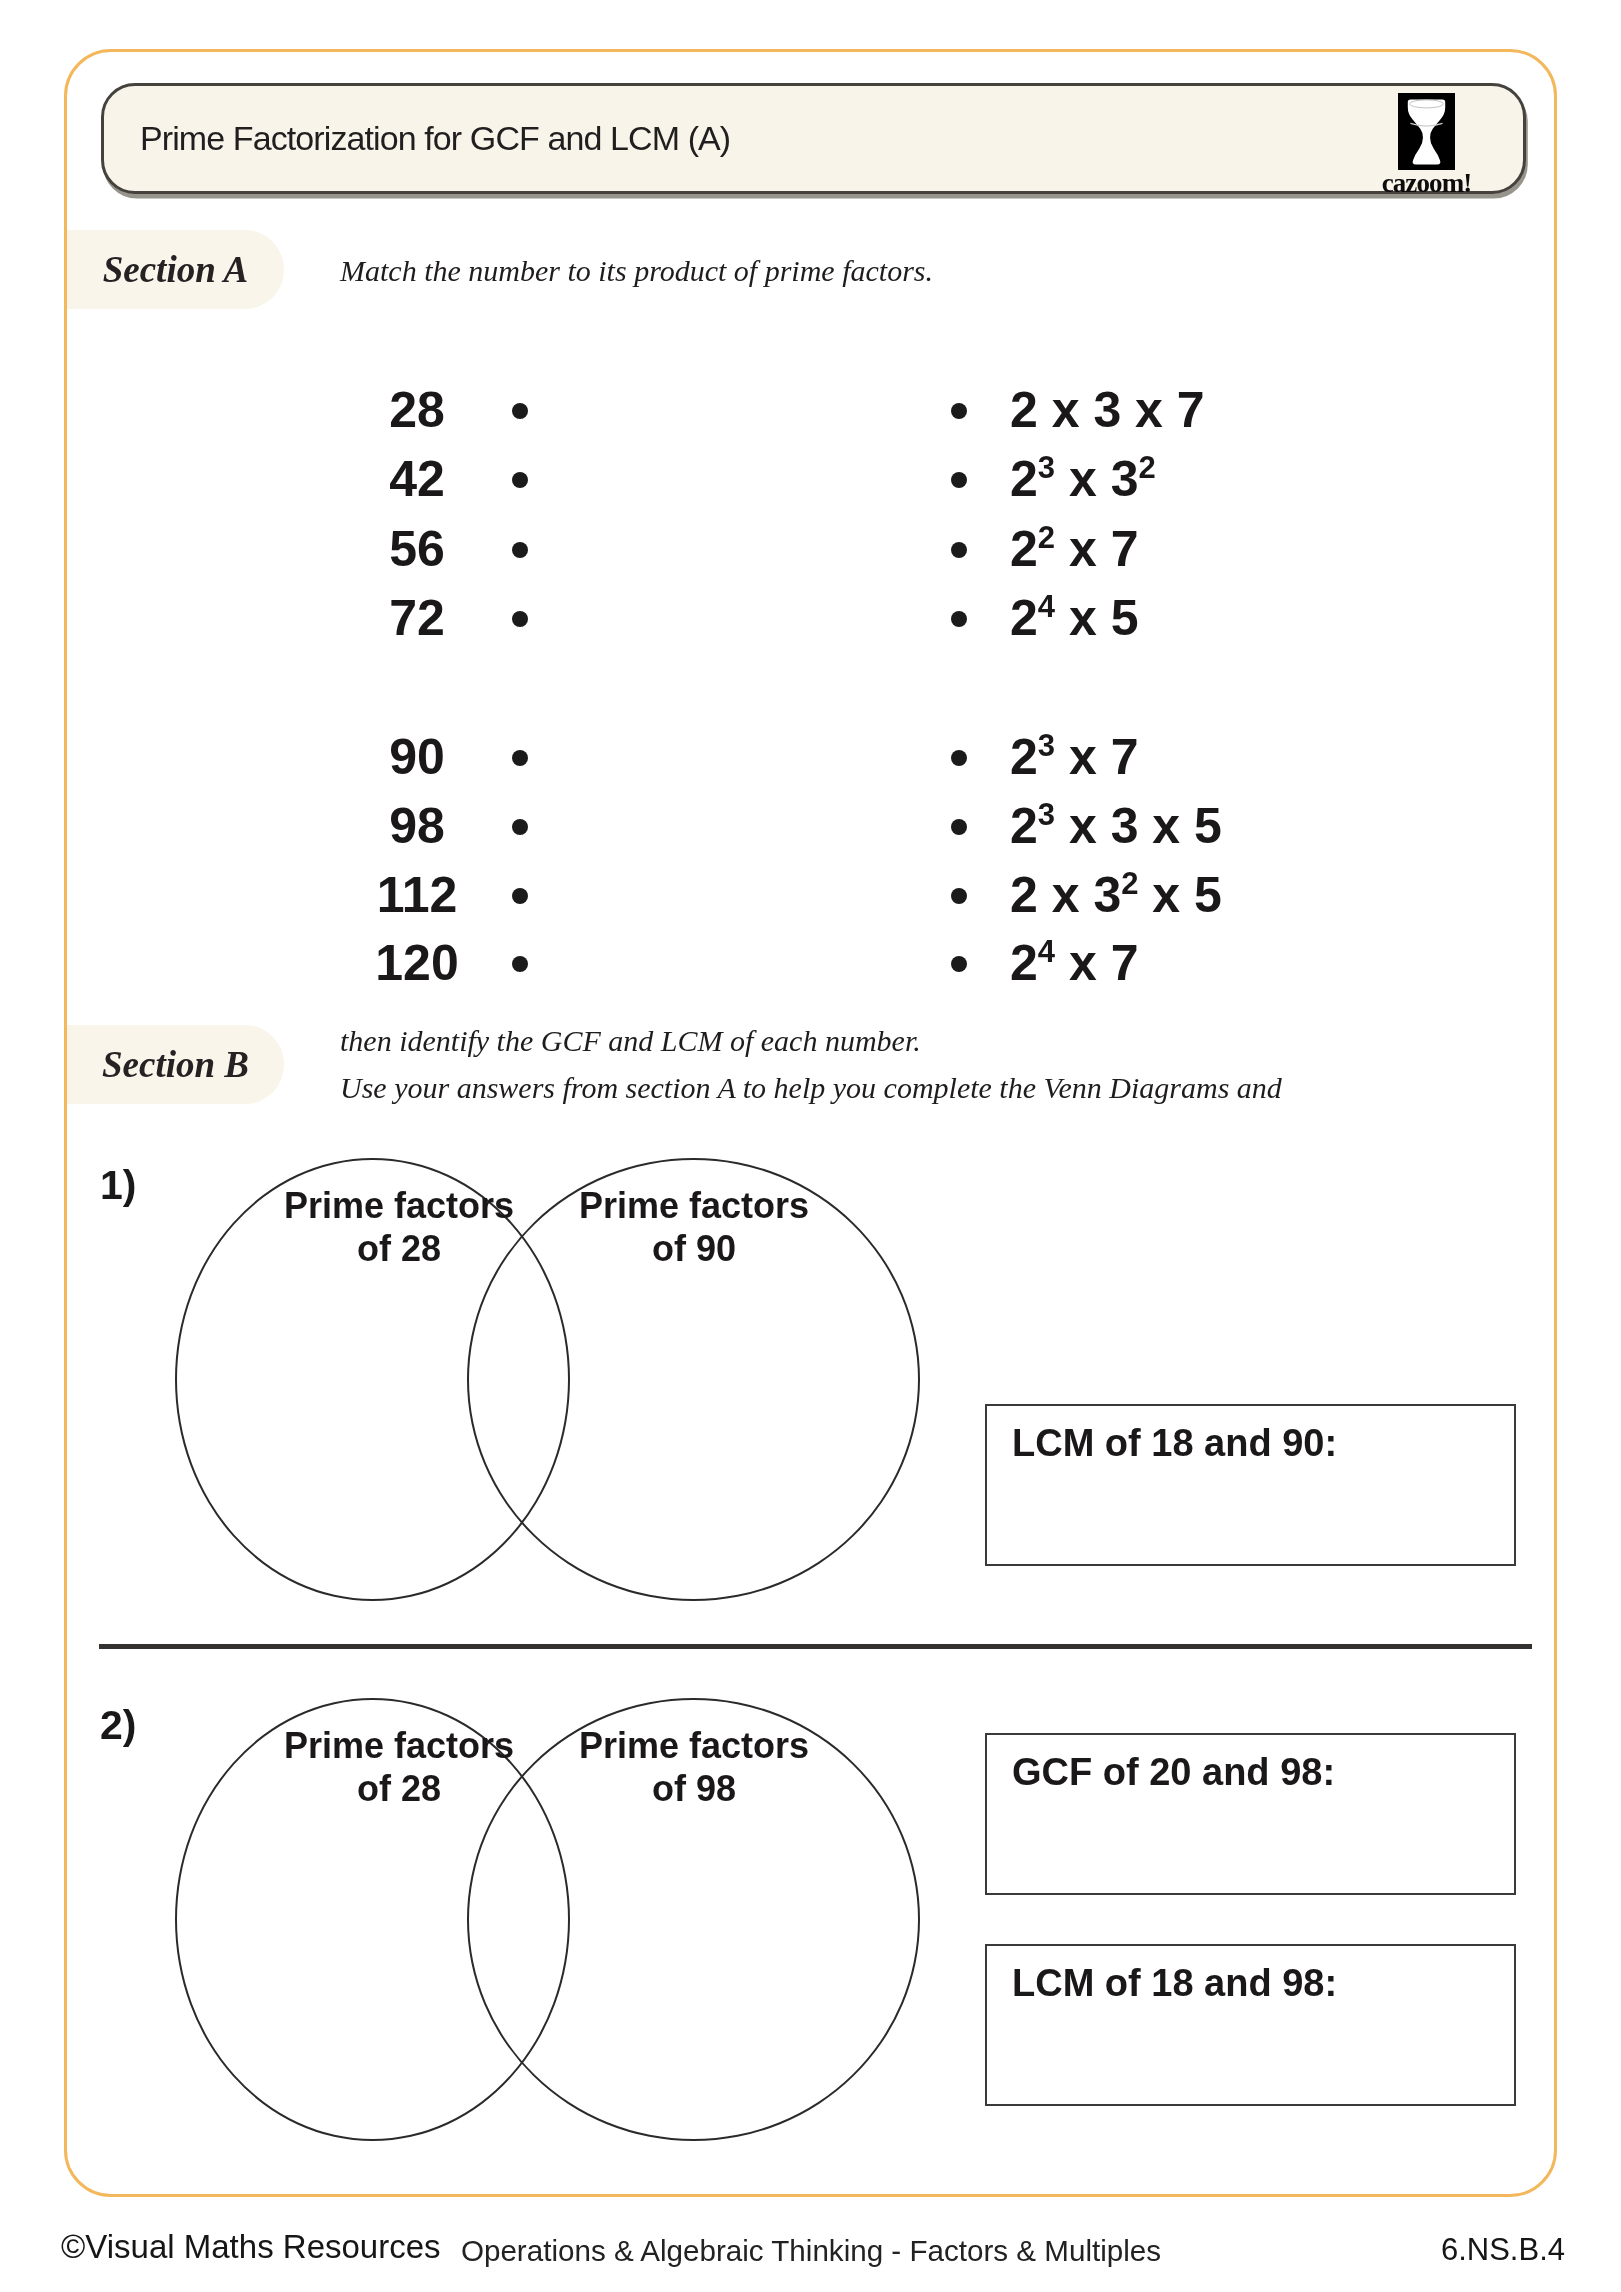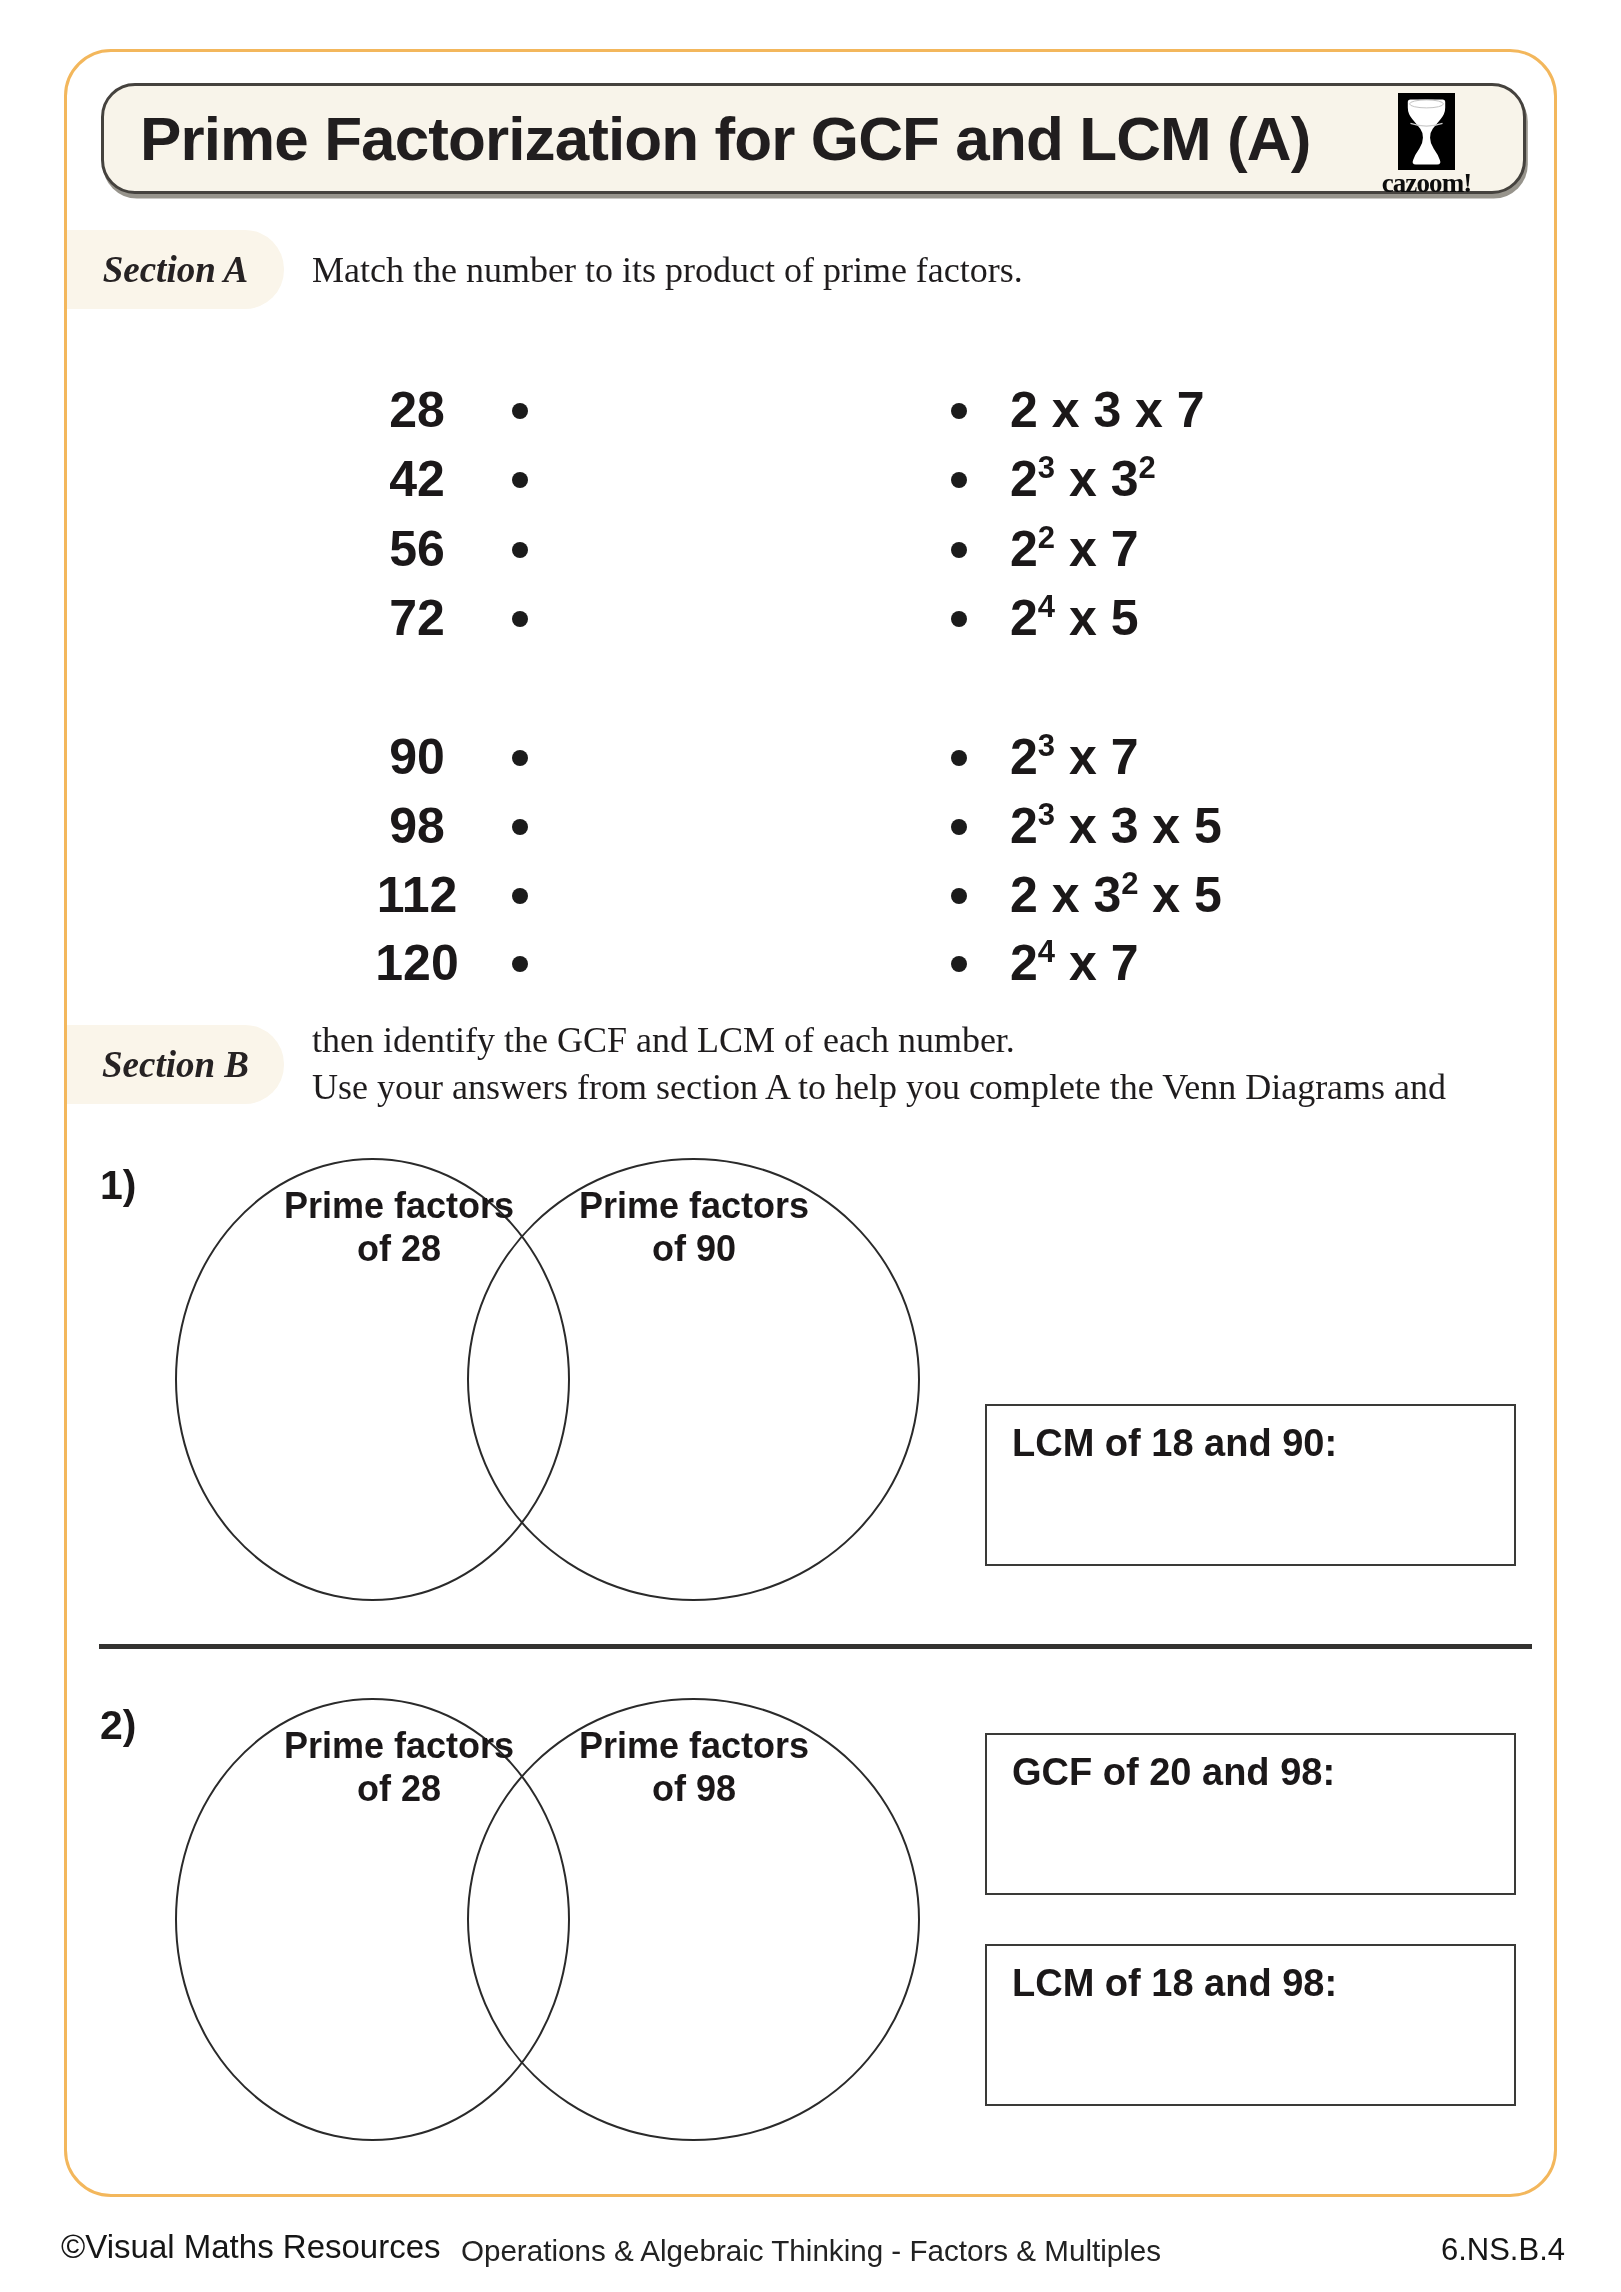--- a/index.html
+++ b/index.html
@@ -8,35 +8,35 @@
 
   
   .page-border{position:absolute;left:64px;top:49px;width:1487px;height:2142px;
     border:3.6px solid #f3b75c;border-radius:47px;}
 
   
   .title-box{position:absolute;left:101px;top:83px;width:1419px;height:105px;
     background:#f8f4ea;border:3.6px solid #45423e;border-radius:34px;
     box-shadow:1.8px 4.5px 0 #97948c;}
   .page-title{position:absolute;left:36px;top:0;height:105px;display:flex;align-items:center;
-    font-weight:bold;font-size:62px;letter-spacing:-0.9px;color:#211e1f;text-align:center;}
+    font-weight:normal;font-size:34px;letter-spacing:-0.9px;color:#211e1f;text-align:center;}
   .logo{position:absolute;right:34px;top:7.2px;width:125px;text-align:center;}
   .logo-square{width:57px;height:77px;background:#000;margin:0 auto;display:block;}
   .logo-word{font-family:"Liberation Serif",serif;font-weight:bold;font-size:27px;
     color:#0d0d0d;margin-top:-1.8px;letter-spacing:-0.9px;}
 
   
   .section-label{position:absolute;left:67px;width:217px;height:79px;background:#faf5ea;
     border-radius:0 39px 39px 0;display:flex;align-items:center;justify-content:center;
     font-family:"Liberation Serif",serif;font-style:italic;font-weight:bold;
     font-size:37px;color:#262223;}
   #section-a-label{top:230px;}
   #section-b-label{top:1025px;}
-  .instruction{position:absolute;left:312px;font-family:"Liberation Serif",serif;
-    font-size:36px;color:#1f1c1d;line-height:47px;}
+  .instruction{position:absolute;left:340px;font-family:"Liberation Serif",serif;
+    font-style:italic;font-size:30px;color:#1f1c1d;line-height:47px;}
   #instruction-a{top:247px;}
   #instruction-b{top:1017px;width:1200px;}
 
   
   #match-list{position:absolute;left:358px;top:347px;width:896px;height:627px;margin-top:36px;}
   .match-row{position:absolute;left:0;width:896px;height:54px;line-height:54px;}
   .match-number{position:absolute;left:0;width:118px;text-align:center;
     font-weight:bold;font-size:50px;color:#1b1819;}
   .match-dot{position:absolute;top:19.7px;width:16px;height:16px;border-radius:50%;background:#1b1b1b;}
   .dot-left{left:154px;}

